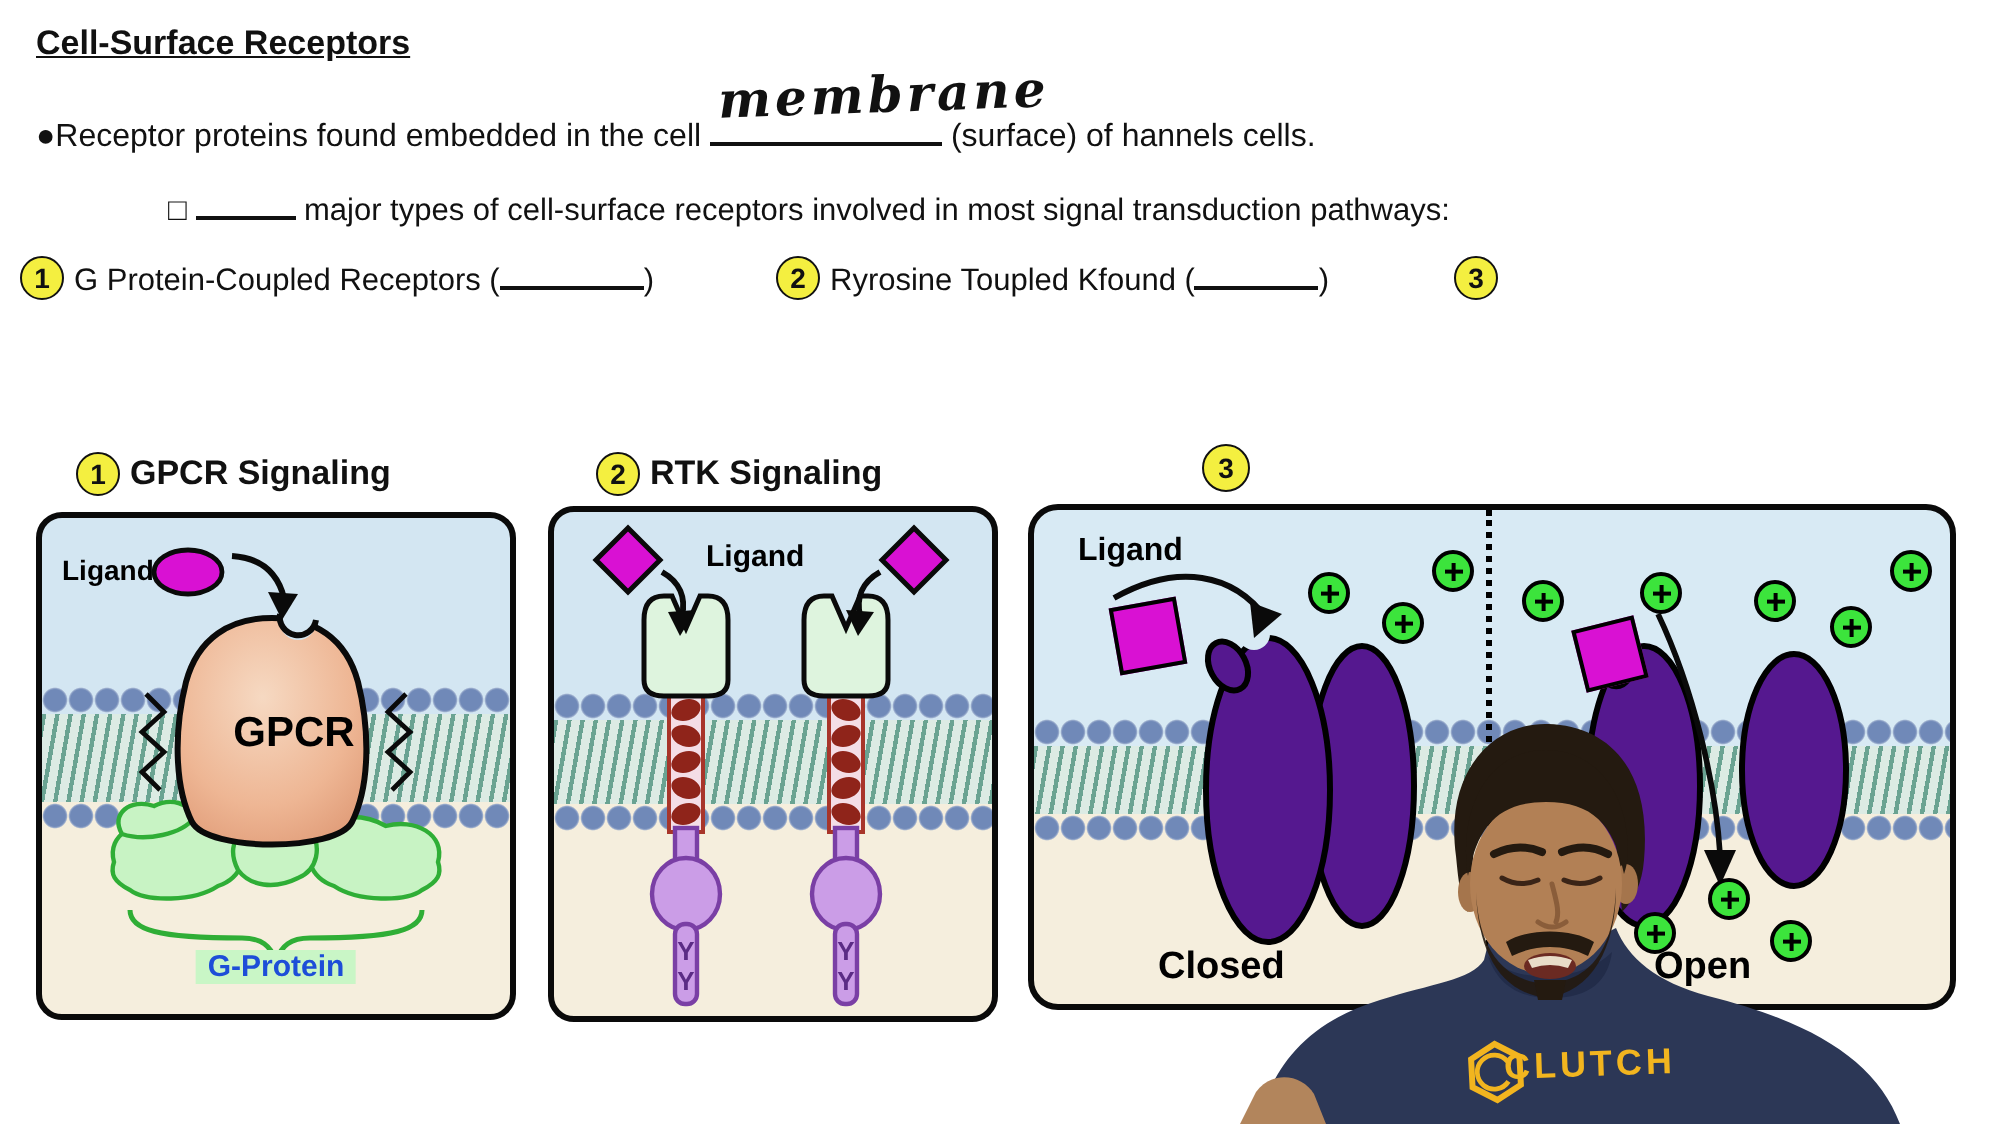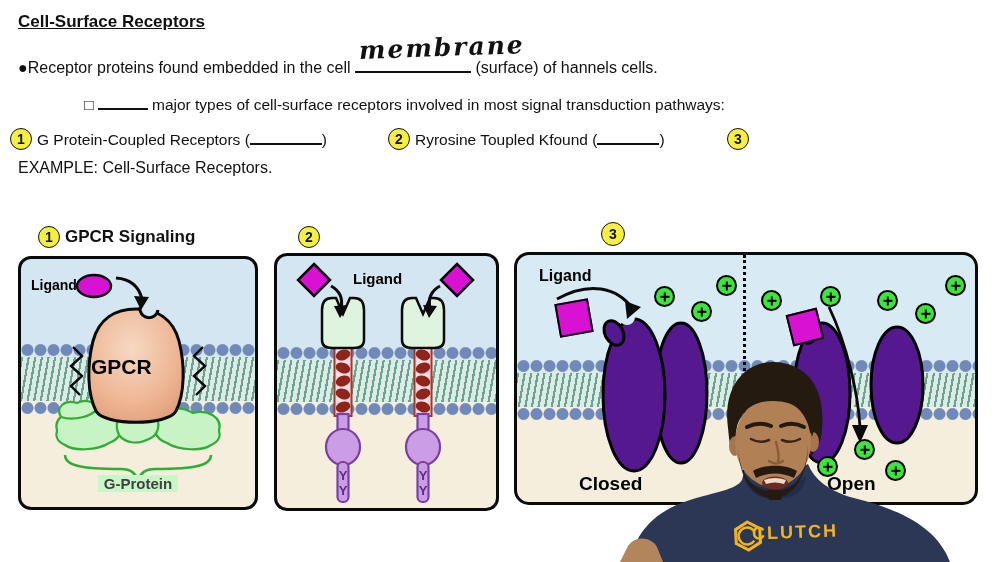--- a/index.html
+++ b/index.html
@@ -37,21 +37,21 @@
     background-repeat:repeat-x,repeat-x,no-repeat,no-repeat;}
   .phead{position:absolute;display:flex;align-items:center;font-weight:bold;}
   .magenta{color:#e30ec4;font-weight:bold;}
   .ion{position:absolute;width:17px;height:17px;border-radius:50%;background:#3ce43c;border:2px solid #000;}
   .ion::before,.ion::after{content:"";position:absolute;left:50%;top:50%;background:#000;transform:translate(-50%,-50%);}
   .ion::before{width:9px;height:2.4px;}
   .ion::after{width:2.4px;height:9px;}
   .msquare{position:absolute;background:#d911d3;border:2.5px solid #000;}
   .divider{position:absolute;border-left:3px dotted #000;}
   .panellabel{position:absolute;font-weight:bold;color:#000;}
-  .gplabel{color:#404040;background:#c9f6c6;padding:0 6px;font-weight:bold;}
+  .gplabel{color:#1d4ed8;background:#c9f6c6;padding:0 6px;font-weight:bold;}
   svg{display:block;}
   .clutch{position:absolute;left:782px;top:522px;font-size:18px;font-weight:bold;color:#f2b51f;
           letter-spacing:2px;transform:rotate(-2deg);}
 </style>
 </head>
 <body>
 
 <div id="stage">
 
   <div class="abs title">Cell-Surface Receptors</div>
@@ -73,30 +73,28 @@
 
   <div class="abs typeline" style="left:388px;top:128px;">
     <span class="numcircle">2</span>
     <span><span class="b">R</span><span>yrosine </span><span class="b">T</span><span>oupled </span><span class="b">K</span><span>found</span><span> (</span><span class="blank" style="width:62px;"></span><span>)</span></span>
   </div>
 
   <div class="abs typeline" style="left:727px;top:128px;">
     <span class="numcircle">3</span>
   </div>
 
-  <div class="abs line" style="left:18px;top:159px;">
-    <span class="b">EXAMPLE:</span><span> Cell-Surface Receptors.</span>
-  </div>
 
   <div class="phead" style="left:38px;top:226px;font-size:17px;">
     <span class="numcircle">1</span>
     <span>GPCR Signaling</span>
   </div>
   <div class="phead" style="left:298px;top:226px;font-size:17px;">
     <span class="numcircle">2</span>
+    <span>RTK Signaling</span>
   </div>
   <div class="phead" style="left:601px;top:222px;font-size:19px;">
     <span class="numcircle" style="width:22px;height:22px;">3</span>
   </div>
 
   <div class="panel p1bg" style="left:18px;top:256px;width:234px;height:248px;">
     <div class="membrane" style="top:84px;height:72px;--tails:44px;"></div>
     <svg class="abs" style="left:0;top:0;" width="234" height="248" viewBox="0 0 234 248">
       <defs>
         <radialGradient id="gpcrGrad" cx="45%" cy="35%" r="80%">
@@ -119,21 +117,21 @@
 
       <path d="M115,50 C94,50 78,60 72,82 C66,106 66,134 75,152 C83,167 147,167 155,152 C164,134 164,106 158,82 C152,60 136,50 115,50 Z" fill="url(#gpcrGrad)" stroke="#0a0a0a" stroke-width="3"></path>
       <circle cx="128" cy="52" r="9" fill="#d3e6f2"></circle>
       <path d="M119,48 A 9 9 0 0 0 137,51" fill="none" stroke="#0a0a0a" stroke-width="3"></path>
 
       <ellipse cx="73" cy="27" rx="17" ry="11" fill="#d911d3" stroke="#0a0a0a" stroke-width="2.4"></ellipse>
       <path d="M95,19 C110,20 118,28 121,40" fill="none" stroke="#0a0a0a" stroke-width="3"></path>
       <polygon points="113,37 128,38 120,51" fill="#0a0a0a"></polygon>
     </svg>
     <div class="panellabel magenta" style="left:10px;top:18px;font-size:14px;">Ligand</div>
-    <div class="panellabel" style="left:70px;top:96px;width:112px;text-align:left;font-size:21px;">GPCR</div>
+    <div class="panellabel" style="left:70px;top:96px;width:112px;text-align:center;font-size:21px;">GPCR</div>
     <div class="panellabel gplabel" style="left:50%;top:216px;transform:translateX(-50%);font-size:15px;">G-Protein</div>
   </div>
 
   <div class="panel p2bg" style="left:274px;top:253px;width:219px;height:252px;">
     <div class="membrane" style="top:90px;height:70px;--tails:42px;"></div>
     <svg class="abs" style="left:0;top:0;" width="219" height="252" viewBox="0 0 219 252">
 
       <g>
         <rect x="57.5" y="92" width="17" height="68" fill="#f4dde6" stroke="#a8352a" stroke-width="2"></rect>
         <g fill="#8f241a">

